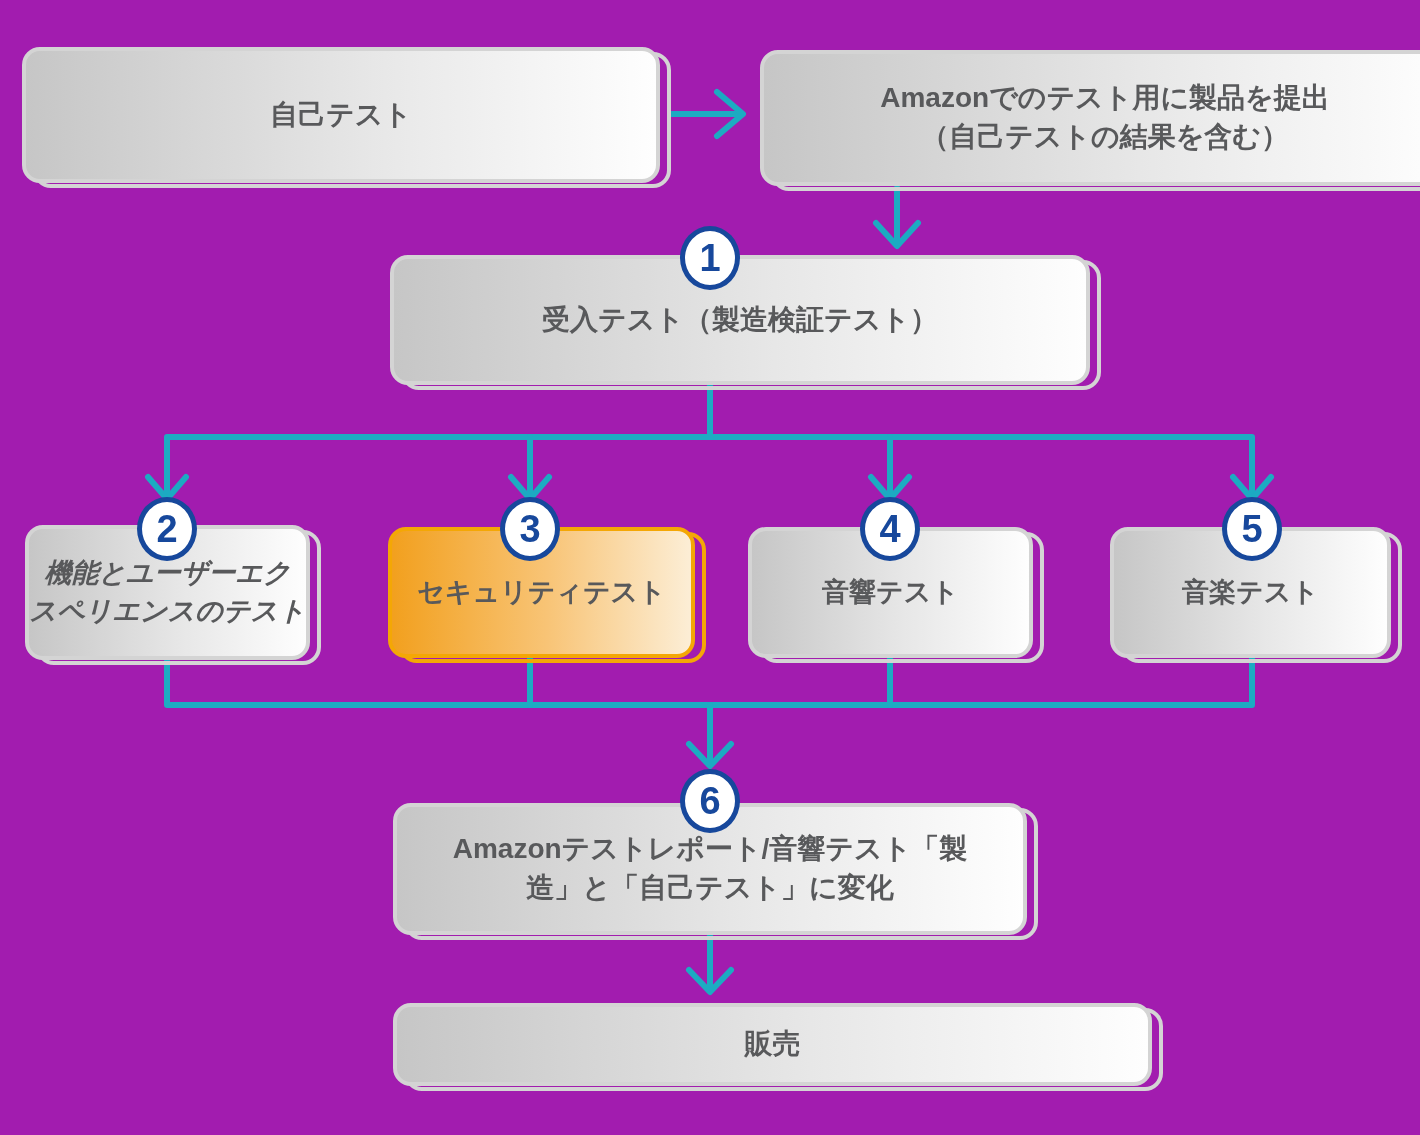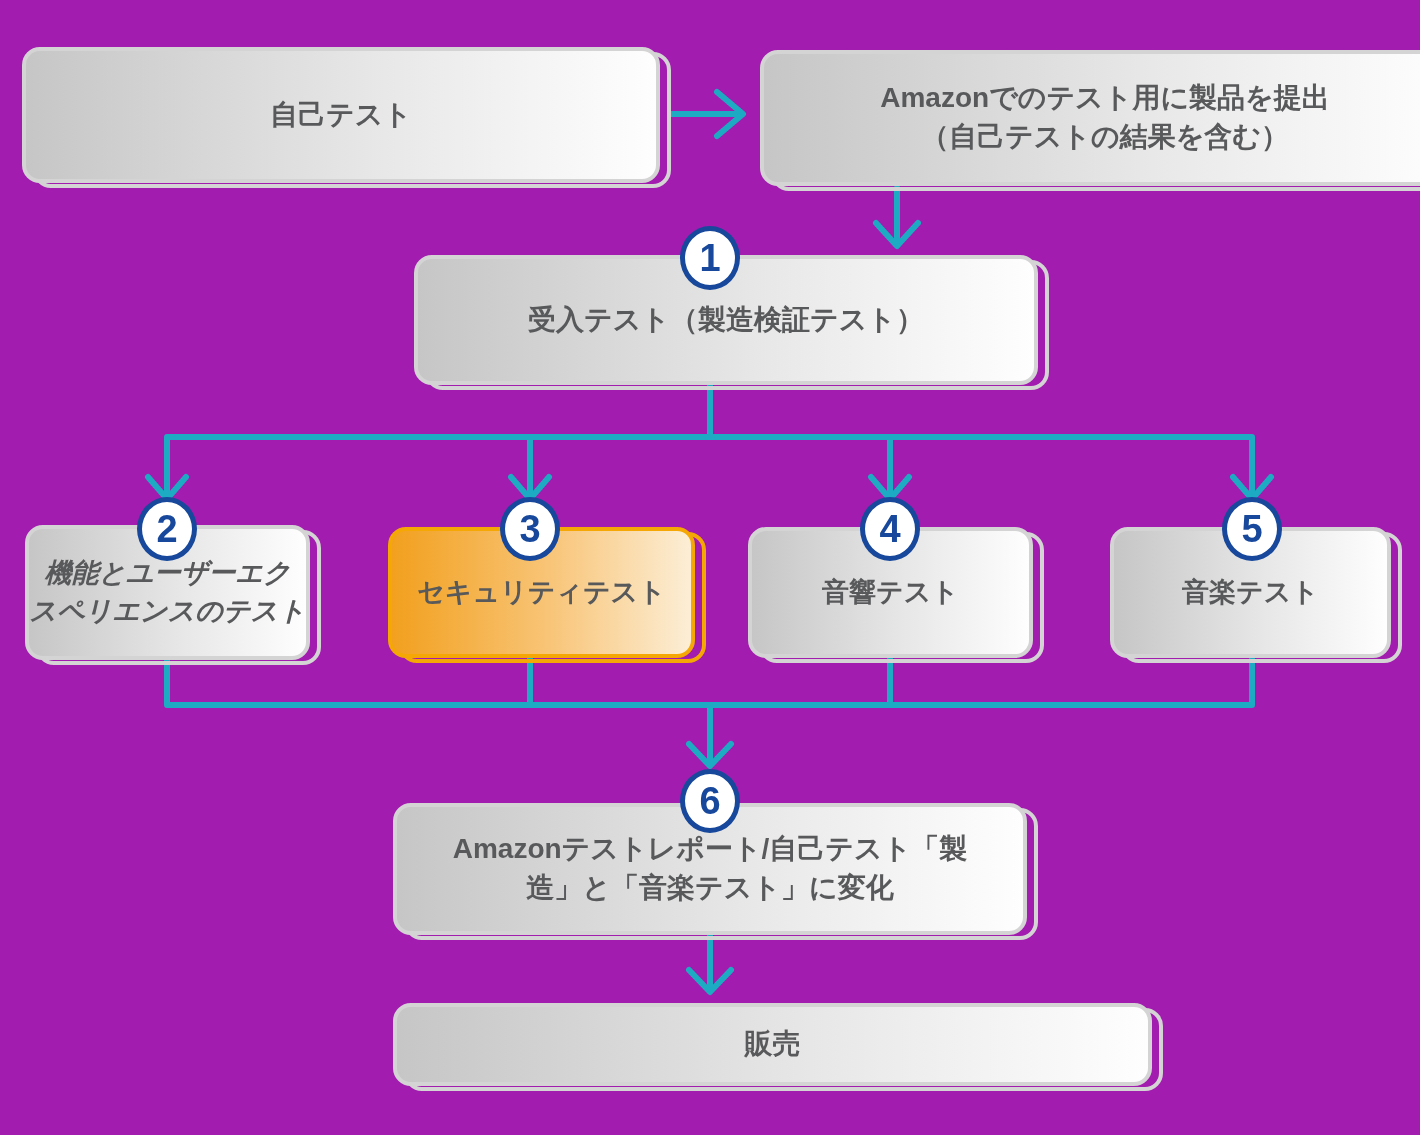--- a/index.html
+++ b/index.html
@@ -120,21 +120,21 @@
   </div>
 
   <div class="node" style="left:760px; top:50px; width:690px; height:136px;">
     <div class="edge"></div>
     <div class="fill">
       <div>Amazonでのテスト用に製品を提出</div>
       <div>（自己テストの結果を含む）</div>
     </div>
   </div>
 
-  <div class="node" style="left:414px; top:255px; width:624px; height:130px;">
+  <div class="node" style="left:390px; top:255px; width:700px; height:130px;">
     <div class="edge"></div>
     <div class="fill">
       <div>受入テスト（製造検証テスト）</div>
     </div>
   </div>
   <div class="badge" style="left:710px; top:258px;">1</div>
 
   <div class="node small" style="left:25px; top:525px; width:285px; height:135px;font-style:italic;">
     <div class="edge"></div>
     <div class="fill">
@@ -164,22 +164,22 @@
     <div class="edge"></div>
     <div class="fill">
       <div>音楽テスト</div>
     </div>
   </div>
   <div class="badge" style="left:1252px; top:529px;">5</div>
 
   <div class="node" style="left:393px; top:803px; width:634px; height:132px;">
     <div class="edge"></div>
     <div class="fill">
-      <div>Amazonテストレポート/自己テスト「製</div>
-      <div>造」と「音楽テスト」に変化</div>
+      <div>Amazonテストレポート/音響テスト「製</div>
+      <div>造」と「自己テスト」に変化</div>
     </div>
   </div>
   <div class="badge" style="left:710px; top:801px;">6</div>
 
   <div class="node" style="left:393px; top:1003px; width:759px; height:83px;">
     <div class="edge"></div>
     <div class="fill">
       <div>販売</div>
     </div>
   </div>

